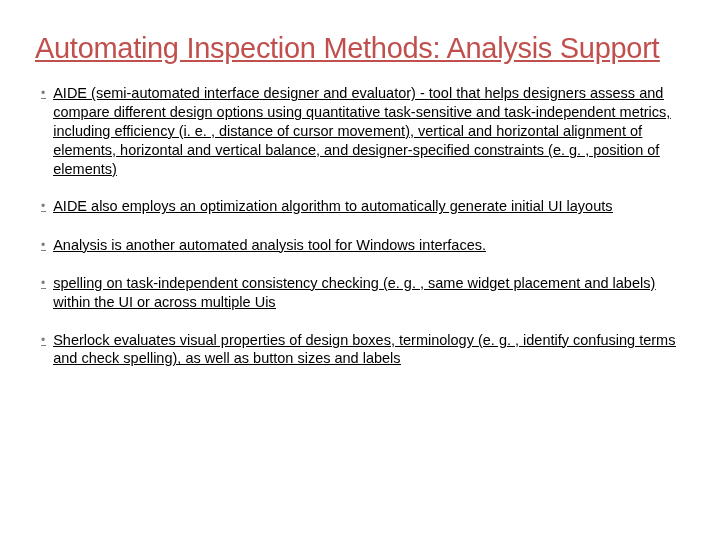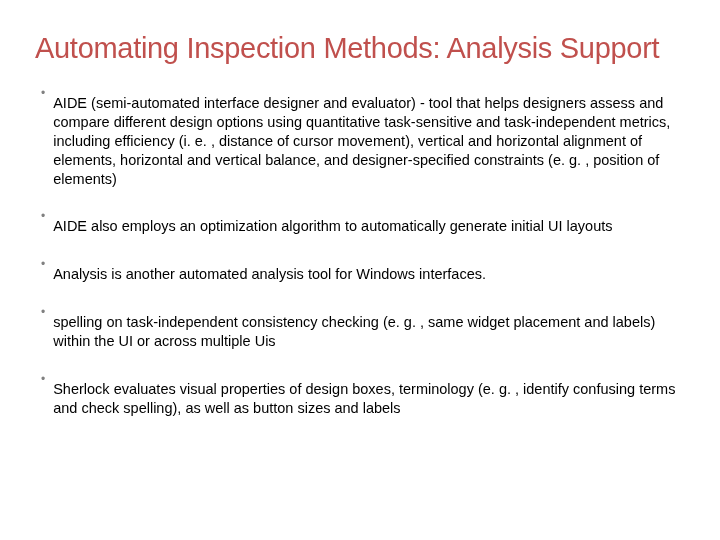--- a/index.html
+++ b/index.html
@@ -1,18 +1,19 @@
 <!DOCTYPE html>
 <html><head>
   <meta charset="utf-8">
   <style>
     * {
       margin: 0;
       padding: 0;
       box-sizing: border-box;
+      text-decoration: underline;
     }
     body {
       width: 720px;
       height: 540px;
       background: #ffffff;
       font-family: Arial, Helvetica, sans-serif;
       padding: 30px 40px 30px 35px;
       overflow: hidden;
     }
     .title {
@@ -38,21 +39,20 @@
     .bullet-marker {
       color: #808080;
       font-size: 12px;
       margin-right: 8px;
       margin-left: 6px;
       flex-shrink: 0;
       line-height: 1.6;
     }
     .bullet-text {
       flex: 1;
-      margin-top: 10px;
     }
   </style>
 </head>
 <body>
 
 <h1 class="title">Automating Inspection Methods: Analysis Support</h1>
 
 <ul class="bullet-list">
   <li class="bullet-item">
     <span class="bullet-marker">•</span>

